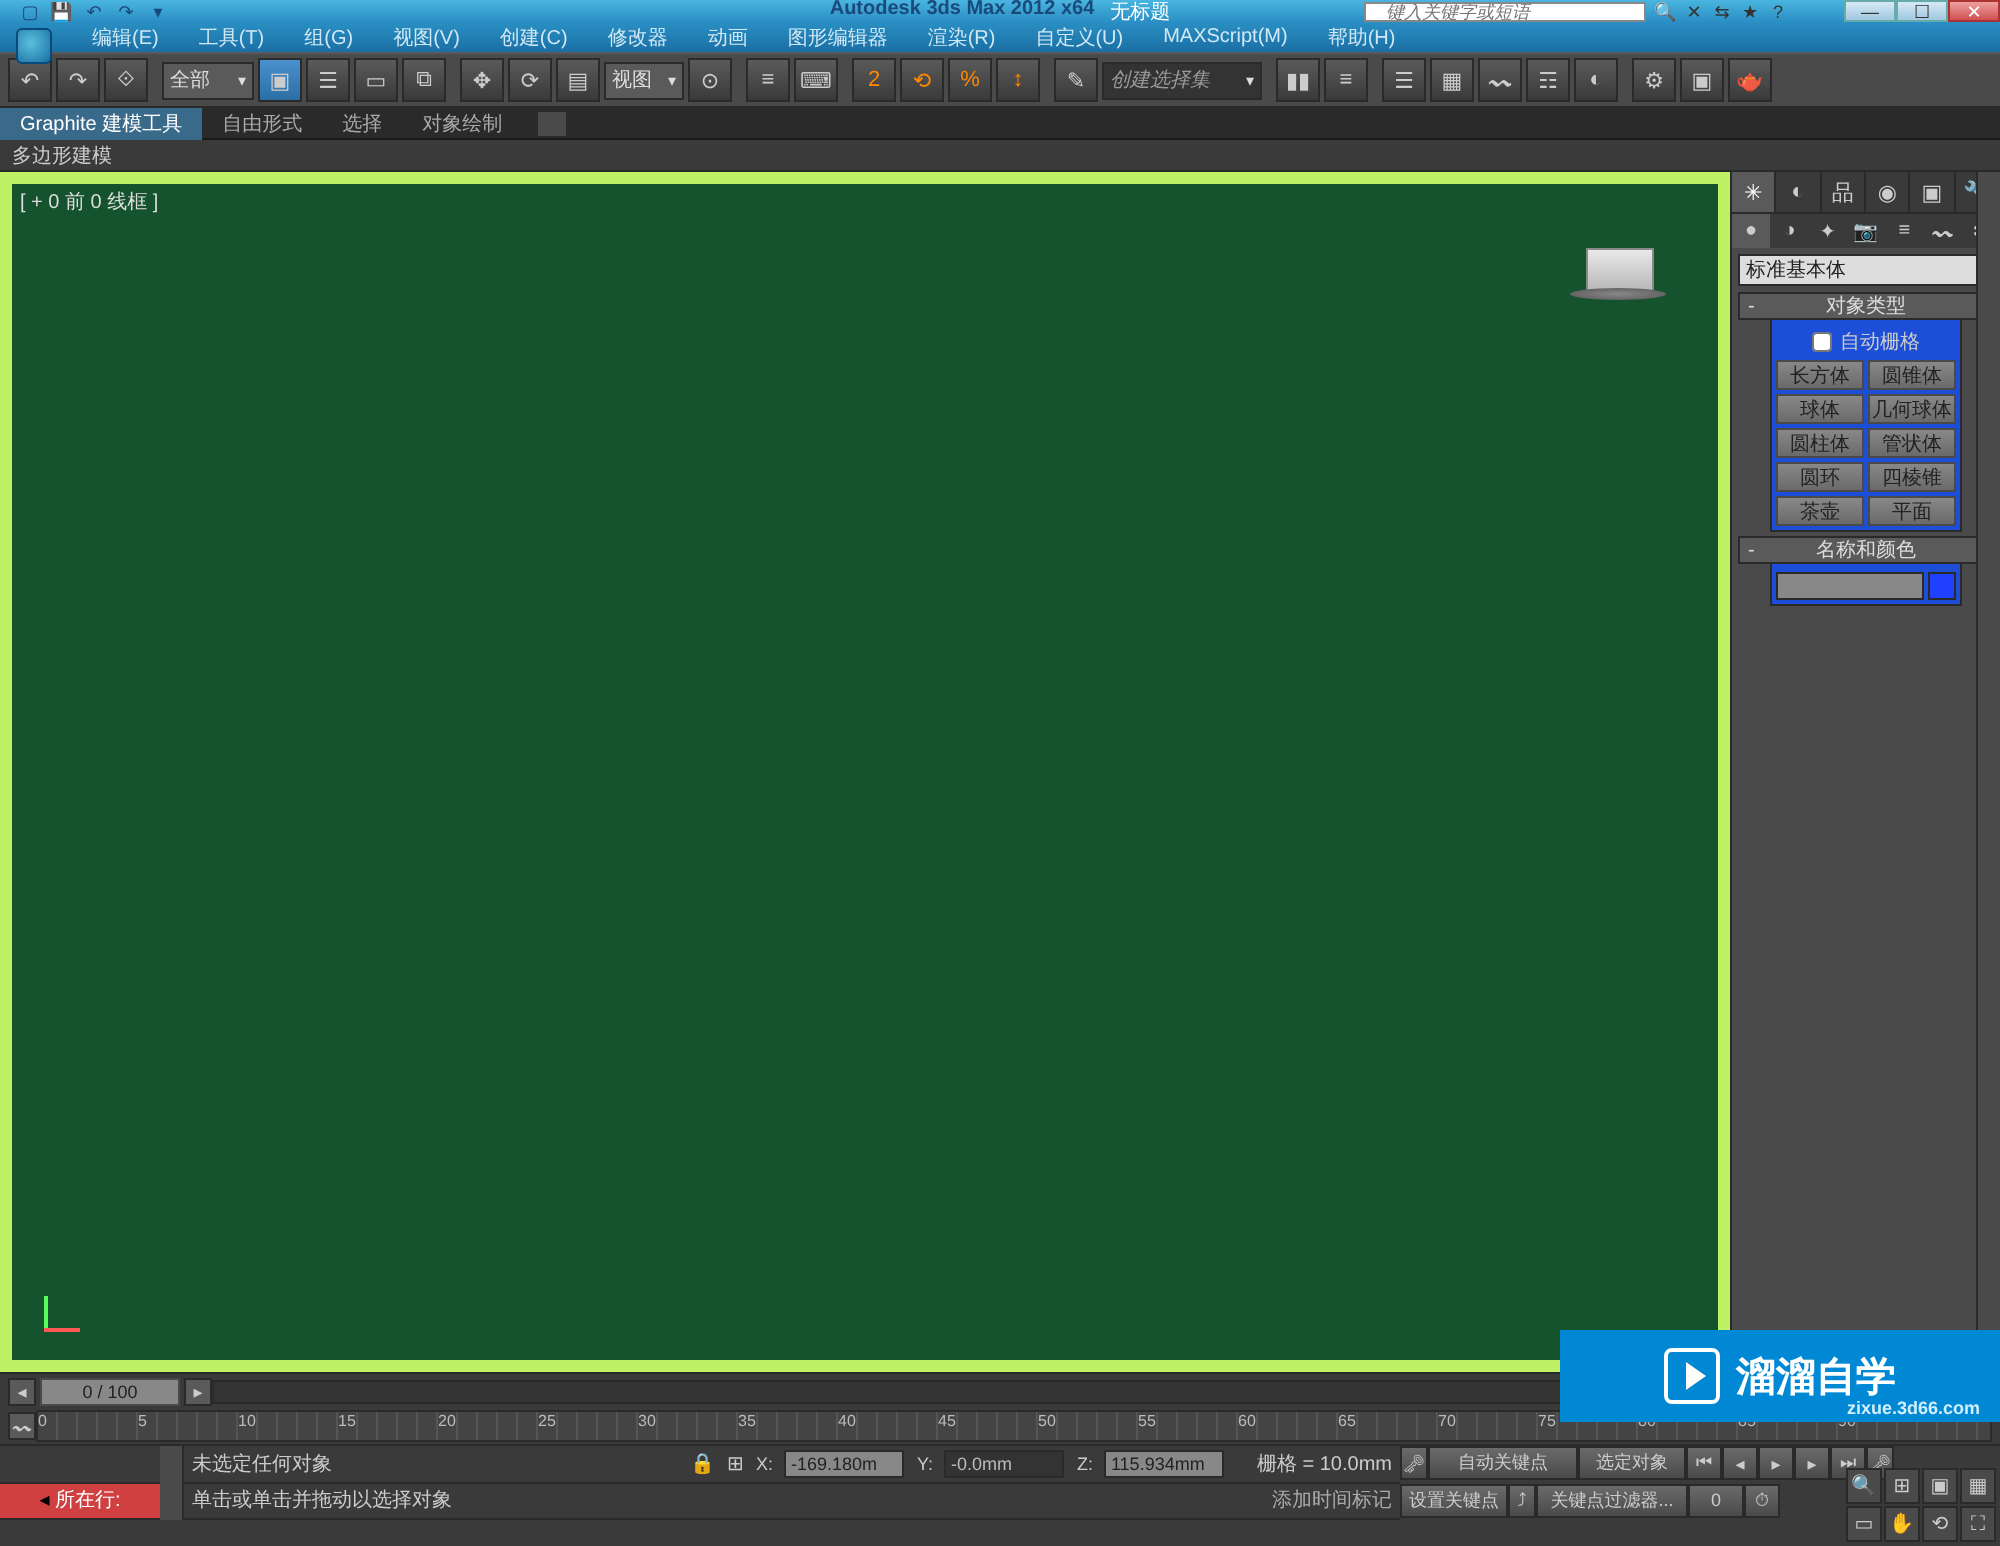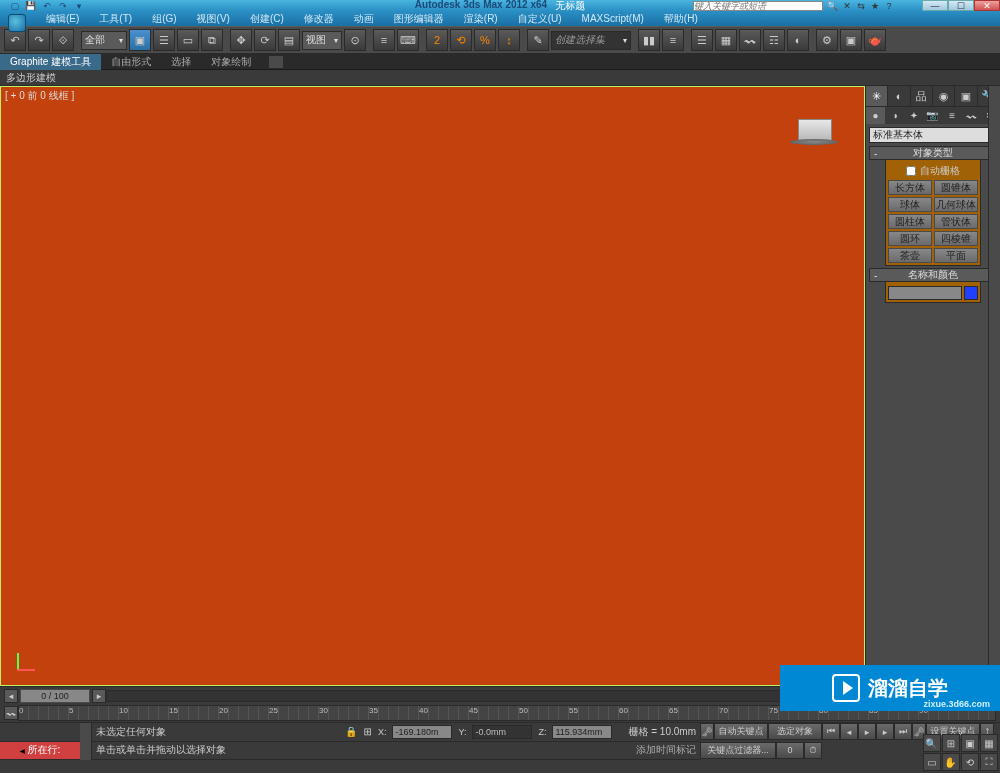--- a/index.html
+++ b/index.html
@@ -4,21 +4,21 @@
 <style>
 * { margin: 0; padding: 0; box-sizing: border-box; font-family: "Microsoft YaHei", sans-serif; }
 body { width: 1000px; height: 773px; background: #3a3a3a; overflow: hidden; position: relative; }
 
 
 .titlebar { height: 11px; background: linear-gradient(#4ab5e0,#2a8fc4); display: flex; align-items: center; justify-content: center; position: relative; font-size: 10px; color: #fff; }
 .titlebar .center { display: flex; gap: 8px; position: absolute; left: 50%; transform: translateX(-50%); }
 .titlebar .title-app { color: #1a4a7a; font-weight: bold; }
 .titlebar .title-doc { color: #fff; }
 .titlebar .search-area { position: absolute; right: 105px; display: flex; align-items: center; gap: 4px; }
-.titlebar .search-input { width: 130px; height: 10px; background: #fff; border: 1px solid #888; font-size: 9px; font-style: italic; color: #999; padding: 0 0; }
+.titlebar .search-input { width: 141px; height: 10px; background: #fff; border: 1px solid #888; font-size: 9px; font-style: italic; color: #999; padding: 0 10px; }
 .titlebar .search-icons { display: flex; gap: 2px; }
 .titlebar .search-icons span { width: 12px; height: 10px; color: #333; font-size: 9px; text-align: center; }
 .titlebar .win-controls { position: absolute; right: 0; display: flex; }
 .titlebar .win-btn { width: 26px; height: 11px; display: flex; align-items: center; justify-content: center; font-size: 9px; color: #333; }
 .titlebar .win-min { background: linear-gradient(#d6e9f5,#a0c8e0); border: 1px solid #6aa; }
 .titlebar .win-max { background: linear-gradient(#d6e9f5,#a0c8e0); border: 1px solid #6aa; }
 .titlebar .win-close { background: linear-gradient(#f0a0a0,#d05050); border: 1px solid #a33; color: #fff; }
 .titlebar .qat { position: absolute; left: 0; display: flex; gap: 2px; padding-left: 8px; }
 .titlebar .qat span { width: 14px; height: 10px; font-size: 9px; color: #1a4a7a; text-align: center; }
 
@@ -39,41 +39,41 @@
 .graphite { height: 16px; background: #2a2a2a; display: flex; align-items: center; border-bottom: 1px solid #1a1a1a; }
 .graphite .g-tab { padding: 0 10px; font-size: 10px; color: #aaa; height: 16px; display: flex; align-items: center; }
 .graphite .g-tab.active { background: #3a6a8a; color: #fff; }
 .graphite .g-icon { width: 14px; height: 12px; background: #4a4a4a; margin-left: 8px; }
 
 .poly-bar { height: 16px; background: #3a3a3a; border-bottom: 1px solid #2a2a2a; display: flex; align-items: center; padding-left: 6px; }
 .poly-bar span { font-size: 10px; color: #ccc; }
 
 
 .middle { display: flex; height: 600px; }
-.viewport { flex: 1; background: #c2410c; position: relative; border: 1px solid #bef264; }
+.viewport { flex: 1; background: #14532d; position: relative; border: 6px solid #bef264; }
 .viewport-label { position: absolute; top: 2px; left: 4px; color: #ddd; font-size: 10px; }
 .viewcube { position: absolute; top: 32px; right: 24px; width: 50px; height: 28px; }
 .viewcube .cube { width: 34px; height: 22px; background: linear-gradient(#e8e8e8,#b8b8b8); border: 1px solid #888; margin: 0 auto; }
 .viewcube .base { width: 48px; height: 6px; background: radial-gradient(ellipse, #888,#555); border-radius: 50%; margin-top: -2px; }
 .axis-gizmo { position: absolute; bottom: 6px; left: 6px; width: 30px; height: 30px; }
 .axis-gizmo .y { position: absolute; left: 10px; bottom: 8px; width: 2px; height: 18px; background: #5f5; }
 .axis-gizmo .x { position: absolute; left: 10px; bottom: 8px; width: 18px; height: 2px; background: #f55; }
 
 
 .cmdpanel { width: 135px; background: #4a4a4a; border-left: 1px solid #2a2a2a; }
 .cmd-tabs { display: flex; height: 20px; background: #3a3a3a; }
 .cmd-tab { flex: 1; display: flex; align-items: center; justify-content: center; font-size: 11px; color: #ccc; border-right: 1px solid #2a2a2a; cursor: pointer; }
 .cmd-tab.active { background: #5a5a5a; color: #fff; }
 .cmd-sub { display: flex; height: 18px; background: #3a3a3a; border-top: 1px solid #2a2a2a; }
 .cmd-sub .s { flex: 1; display: flex; align-items: center; justify-content: center; font-size: 10px; color: #ccc; cursor: pointer; }
 .cmd-sub .s.active { background: #5a5a5a; }
 .cmd-combo { margin: 3px; height: 16px; background: #ddd; border: 1px solid #2a2a2a; font-size: 10px; padding: 0 3px; display: flex; align-items: center; justify-content: space-between; color: #222; }
 .rollout-hdr { margin: 2px 3px 0; height: 14px; background: #5a5a5a; border: 1px solid #2a2a2a; font-size: 10px; color: #ddd; display: flex; align-items: center; justify-content: center; position: relative; }
 .rollout-hdr .minus { position: absolute; left: 4px; }
-.rollout-body { margin: 0 19px; padding: 2px; background: #a16207; border: 1px solid #2a2a2a; border-top: none; }
+.rollout-body { margin: 0 19px; padding: 2px; background: #1d4ed8; border: 1px solid #2a2a2a; border-top: none; }
 .auto-grid { display: flex; align-items: center; justify-content: center; font-size: 10px; color: #ccc; padding: 2px 0; }
 .auto-grid input { width: 10px; height: 10px; margin-right: 4px; }
 .obj-grid { display: grid; grid-template-columns: 1fr 1fr; gap: 2px; }
 .obj-btn { height: 15px; background: linear-gradient(#888,#6a6a6a); border: 1px solid #4a4a4a; font-size: 10px; color: #222; display: flex; align-items: center; justify-content: center; cursor: pointer; }
 .name-row { display: flex; gap: 2px; margin-top: 2px; }
 .name-input { flex: 1; height: 14px; background: #888; border: 1px solid #2a2a2a; }
 .color-sw { width: 14px; height: 14px; background: #2040ff; border: 1px solid #2a2a2a; cursor: pointer; }
 
 
 .timeslider { height: 18px; background: #3a3a3a; display: flex; align-items: center; padding: 0 4px; border-top: 1px solid #2a2a2a; }
@@ -350,21 +350,21 @@
         <div class="coord-field">115.934mm</div>
       <span style="margin-left:10px">栅格 = 10.0mm</span>
     </div>
     <div class="row">
       <span style="flex:1">单击或单击并拖动以选择对象</span>
       <span style="color:#aaa">添加时间标记</span>
     </div>
   </div>
   <div class="sb-anim">
     <div class="anim-btn" style="width:14px">🗝</div>
-    <div class="anim-btn" style="width:54px">自动关键点</div>
+    <div class="anim-btn" style="width:75px">自动关键点</div>
     <div class="anim-btn" style="width:54px">选定对象</div>
     <div class="anim-btn" style="width:18px">⏮</div>
     <div class="anim-btn" style="width:18px">◂</div>
     <div class="anim-btn" style="width:18px">▸</div>
     <div class="anim-btn" style="width:18px">▸</div>
     <div class="anim-btn" style="width:18px">⏭</div>
     <div class="anim-btn" style="width:14px">🗝</div>
     <div class="anim-btn" style="width:54px">设置关键点</div>
     <div class="anim-btn" style="width:14px">⤴</div>
     <div class="anim-btn" style="width:76px">关键点过滤器...</div>

